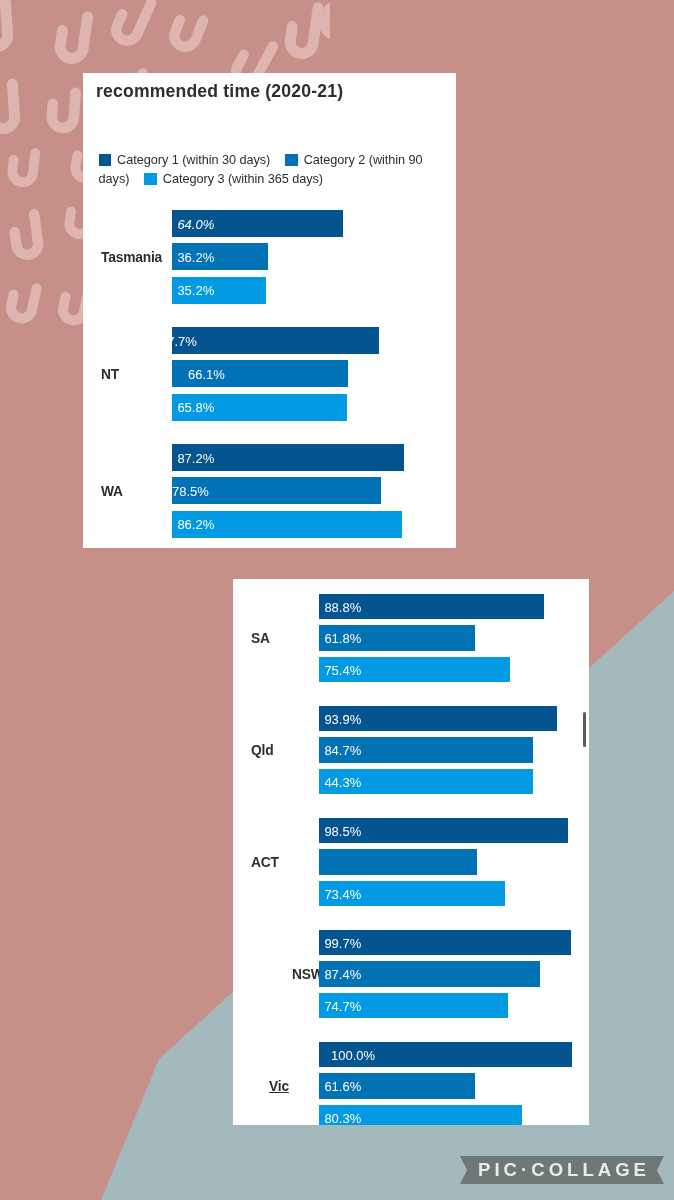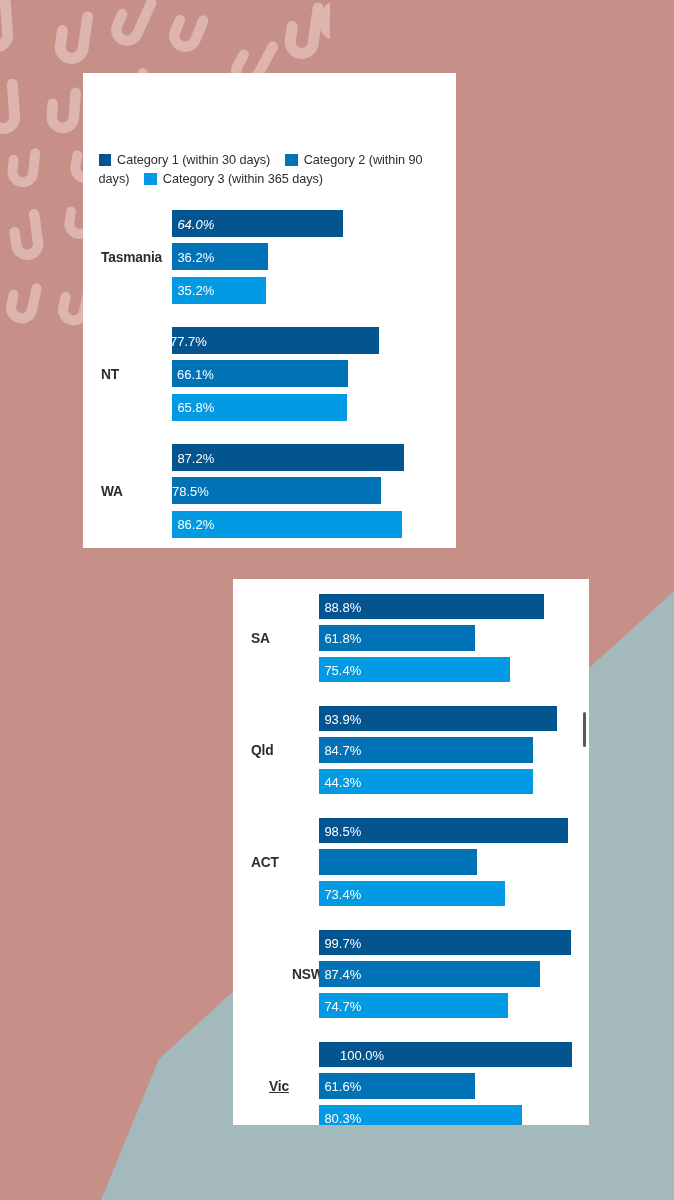--- a/index.html
+++ b/index.html
@@ -77,34 +77,35 @@
         <path d="M -11.5 -11 L -11.5 2 A 11.5 11.5 0 0 0 11.5 2 L 11.5 -26" transform="translate(227,306) rotate(4) scale(0.95)"></path>
         <path d="M -11.5 -11 L -11.5 2 A 11.5 11.5 0 0 0 11.5 2 L 11.5 -24" transform="translate(291,320) rotate(26) scale(0.92)"></path>
       </g>
     </svg>
   <svg id="teal-layer" viewBox="0 0 674 1200">
     <path id="teal-path" d="M674 591 L674 1200 L101 1200 L159 1059 Z" fill="#a3b9bc"></path>
   </svg>
 
   <div class="card" id="card1">
     <div class="chart-title" id="c1-title">
+        <div class="tline">recommended time (2020-21)</div>
       </div>
     <div class="legend" id="c1-legend"><span class="legend-item"><span class="swatch" style="background: rgb(4, 84, 144);"></span><span>Category 1 (within 30 days)</span></span> <span class="legend-item"><span class="swatch" style="background: rgb(2, 114, 183);"></span><span>Category 2 (within 90 days)</span></span> <span class="legend-item"><span class="swatch" style="background: rgb(2, 154, 226);"></span><span>Category 3 (within 365 days)</span></span></div>
   <div class="cat-label" style="left: 18px; top: 176.6px;">Tasmania</div>
       <div class="bar" style="left: 89px; top: 137px; width: 170.56px; height: 27px; background: rgb(4, 84, 144);"></div>
       <div class="bar-label" style="left: 94.4px; top: 143.7px; font-style: italic;">64.0%</div>
       <div class="bar" style="left: 89px; top: 170.3px; width: 96.473px; height: 27px; background: rgb(2, 114, 183);"></div>
       <div class="bar-label" style="left: 94.4px; top: 177px;">36.2%</div>
       <div class="bar" style="left: 89px; top: 203.6px; width: 93.808px; height: 27px; background: rgb(2, 154, 226);"></div>
       <div class="bar-label" style="left: 94.4px; top: 210.3px;">35.2%</div>
       <div class="cat-label" style="left: 18px; top: 293.6px;">NT</div>
       <div class="bar" style="left: 89px; top: 254px; width: 207.071px; height: 27px; background: rgb(4, 84, 144);"></div>
-      <div class="bar-label" style="left: 87px; top: 260.7px;">77.7%</div>
+      <div class="bar-label" style="left: 77px; top: 260.7px;">77.7%</div>
       <div class="bar" style="left: 89px; top: 287.3px; width: 176.156px; height: 27px; background: rgb(2, 114, 183);"></div>
-      <div class="bar-label" style="left: 94px; top: 294px; text-align: center;">66.1%</div>
+      <div class="bar-label" style="left: 105px; top: 294px; text-align: center;">66.1%</div>
       <div class="bar" style="left: 89px; top: 320.6px; width: 175.357px; height: 27px; background: rgb(2, 154, 226);"></div>
       <div class="bar-label" style="left: 94.4px; top: 327.3px; text-align: right;">65.8%</div>
       <div class="cat-label" style="left: 18px; top: 410.6px;">WA</div>
       <div class="bar" style="left: 89px; top: 371px; width: 232.388px; height: 27px; background: rgb(4, 84, 144);"></div>
       <div class="bar-label" style="left: 94.4px; top: 377.7px;">87.2%</div>
       <div class="bar" style="left: 89px; top: 404.3px; width: 209.202px; height: 27px; background: rgb(2, 114, 183);"></div>
       <div class="bar-label" style="left: 89px; top: 411px;">78.5%</div>
       <div class="bar" style="left: 89px; top: 437.6px; width: 229.723px; height: 27px; background: rgb(2, 154, 226);"></div>
       <div class="bar-label" style="left: 94.4px; top: 444.3px;">86.2%</div>
     </div>
@@ -132,22 +133,26 @@
       <div class="bar-label" style="left: 91.4px; top: 307.65px;">73.4%</div>
       <div class="cat-label" style="left: 18px; top: 387.85px; padding-left: 41px;">NSW</div>
       <div class="bar" style="left: 86px; top: 351px; width: 252.241px; height: 25.3px; background: rgb(4, 84, 144);"></div>
       <div class="bar-label" style="left: 91.4px; top: 356.85px;">99.7%</div>
       <div class="bar" style="left: 86px; top: 382.4px; width: 221.122px; height: 25.3px; background: rgb(2, 114, 183);"></div>
       <div class="bar-label" style="left: 91.4px; top: 388.25px;">87.4%</div>
       <div class="bar" style="left: 86px; top: 413.8px; width: 188.991px; height: 25.3px; background: rgb(2, 154, 226);"></div>
       <div class="bar-label" style="left: 91.4px; top: 419.65px; text-align: right;">74.7%</div>
       <div class="cat-label" style="left: 36px; top: 499.85px; text-decoration: underline;">Vic</div>
       <div class="bar" style="left: 86px; top: 463px; width: 253px; height: 25.3px; background: rgb(4, 84, 144);"></div>
-      <div class="bar-label" style="left: 107px; top: 468.85px;">100.0%</div>
+      <div class="bar-label" style="left: 98px; top: 468.85px;">100.0%</div>
       <div class="bar" style="left: 86px; top: 494.4px; width: 155.848px; height: 25.3px; background: rgb(2, 114, 183);"></div>
       <div class="bar-label" style="left: 91.4px; top: 500.25px;">61.6%</div>
       <div class="bar" style="left: 86px; top: 525.8px; width: 203.159px; height: 25.3px; background: rgb(2, 154, 226);"></div>
       <div class="bar-label" style="left: 91.4px; top: 531.65px;">80.3%</div>
     </div>
 
   <div class="scrollbar" id="scrollbar" style="left: 583px; top: 712px; width: 3px; height: 35px; background: rgb(90, 90, 90);"></div>
 
+  <div class="piccollage" id="piccollage" style="left: 460px; top: 1156px; width: 204px; height: 28px;">
+    <div class="pc-ribbon" style="background: rgb(110, 120, 118); clip-path: polygon(0px 0px, 204px 0px, 197px 14px, 204px 28px, 0px 28px, 7px 14px);"></div>
+    <div class="pc-text" style="color: rgb(232, 236, 235);">PIC·COLLAGE</div>
+  </div>
 </div>
 
 </body></html>

